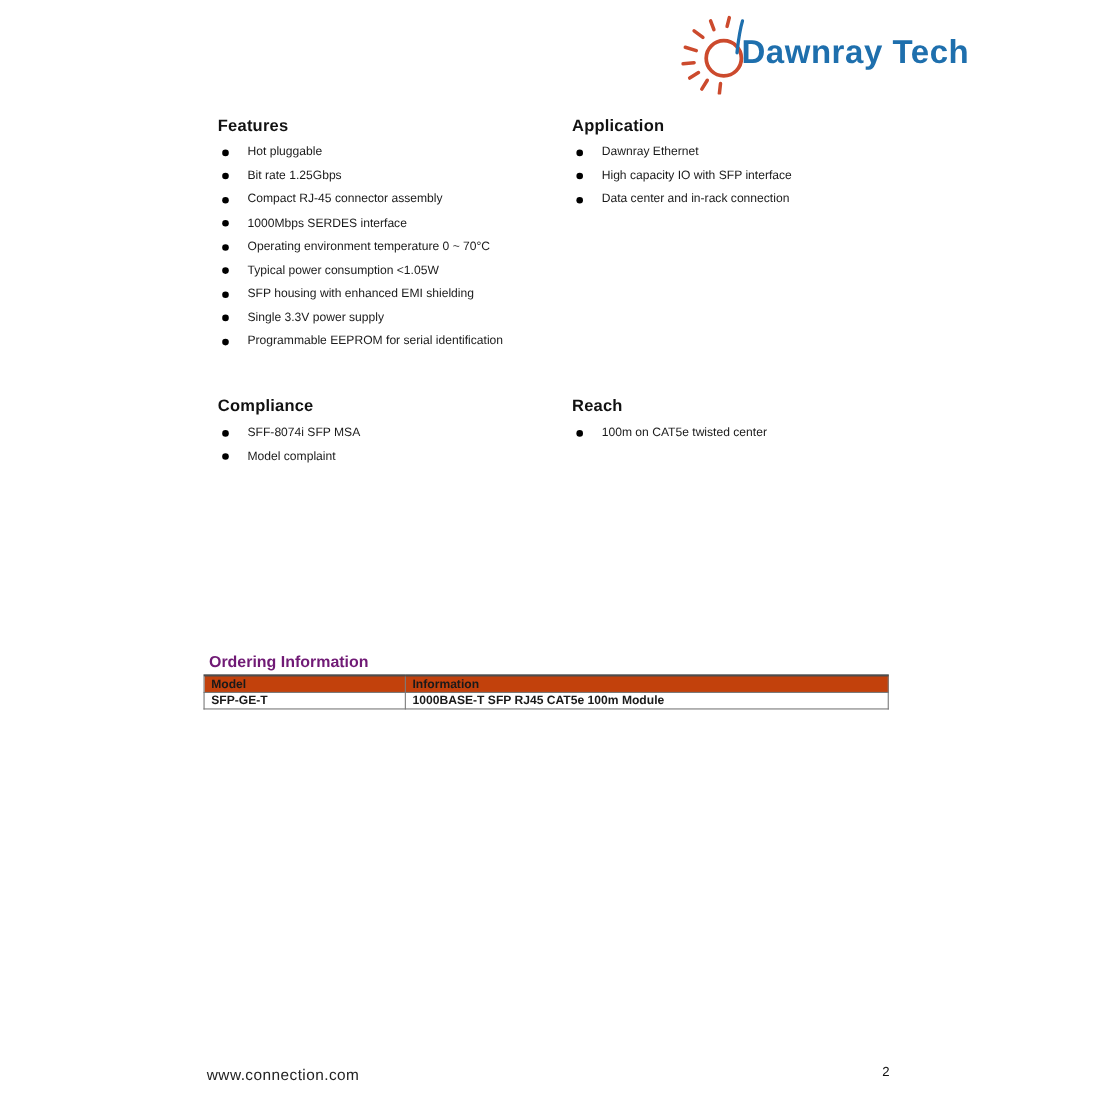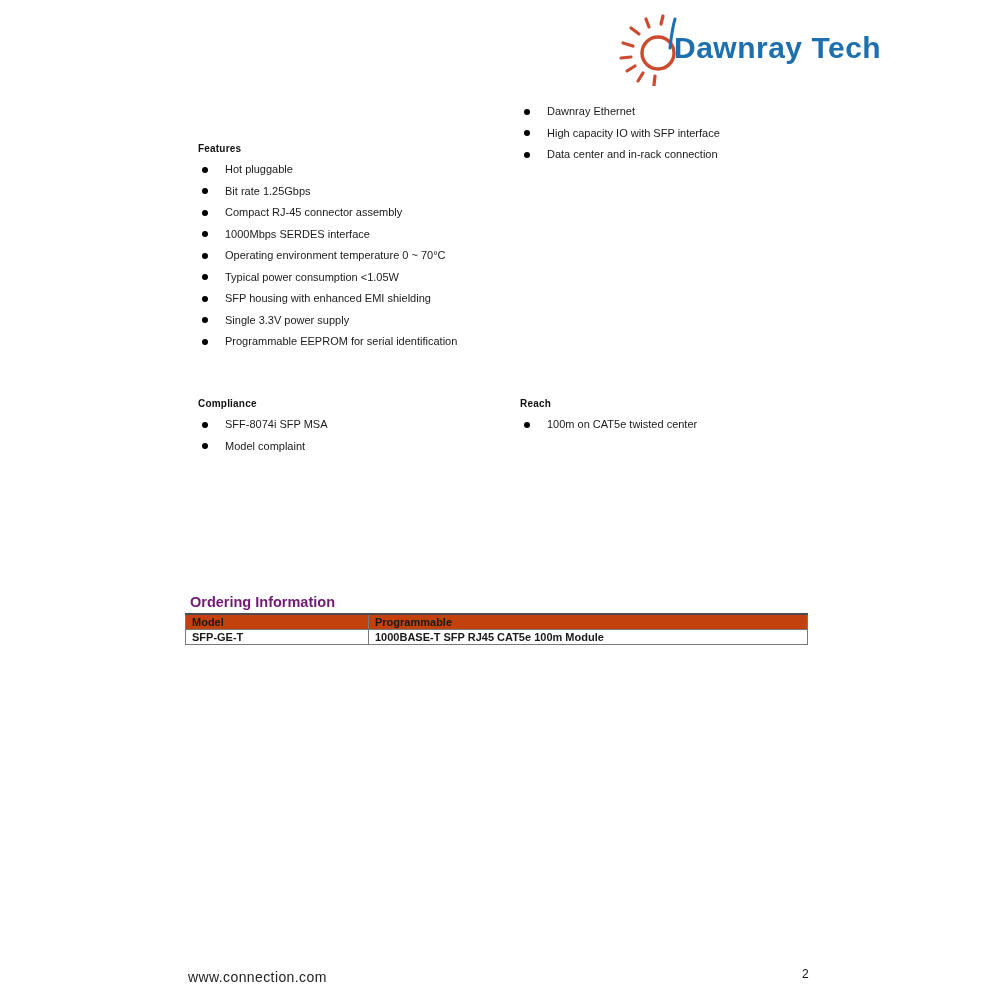--- a/index.html
+++ b/index.html
@@ -19,22 +19,22 @@
   .logo svg { display:block; }
   .brand-text {
     font-size:30px; font-weight:bold; color:#1e6fad;
     margin-left:-18px; margin-top:21px; letter-spacing:0.5px;
     white-space:nowrap;
   }
 
   
   .section { position:absolute; width:320px; }
   .section-title {
-    font-size:10px; font-weight:bold; color:#111;
-    margin-bottom:10px; letter-spacing:0.2px;margin-top:37px;
+    font-size:15px; font-weight:bold; color:#111;
+    margin-bottom:10px; letter-spacing:0.2px;
   }
   .bullet-item {
     display:flex; align-items:flex-start;
     font-size:11px; line-height:11.5px;
     margin-bottom:10px;
   }
   .bullet {
     flex:0 0 auto; width:6px; height:6px; border-radius:50%;
     background:#000; margin:2.5px 17px 0 4px;
   }
@@ -134,20 +134,21 @@
         <span class="bullet"></span>
         <span>Single 3.3V power supply</span>
       </div>
     <div class="bullet-item">
         <span class="bullet"></span>
         <span>Programmable EEPROM for serial identification</span>
       </div>
   </div>
 
   <div class="section" id="sec-application">
+    <div class="section-title">Application</div>
     <div class="bullet-item">
         <span class="bullet"></span>
         <span>Dawnray Ethernet</span>
       </div>
     <div class="bullet-item">
         <span class="bullet"></span>
         <span>High capacity IO with SFP interface</span>
       </div>
     <div class="bullet-item">
         <span class="bullet"></span>
@@ -173,21 +174,21 @@
         <span class="bullet"></span>
         <span>100m on CAT5e twisted center</span>
       </div>
   </div>
 
   <div class="ordering-title">Ordering Information</div>
   <table class="ordering-table">
     <thead>
       <tr>
         <th class="col-model">Model</th>
-        <th>Programmable</th>
+        <th>Information</th>
       </tr>
     </thead>
     <tbody>
       <tr>
         <td>SFP-GE-T</td>
         <td>1000BASE-T SFP RJ45 CAT5e 100m Module</td>
       </tr>
     </tbody>
   </table>
 

